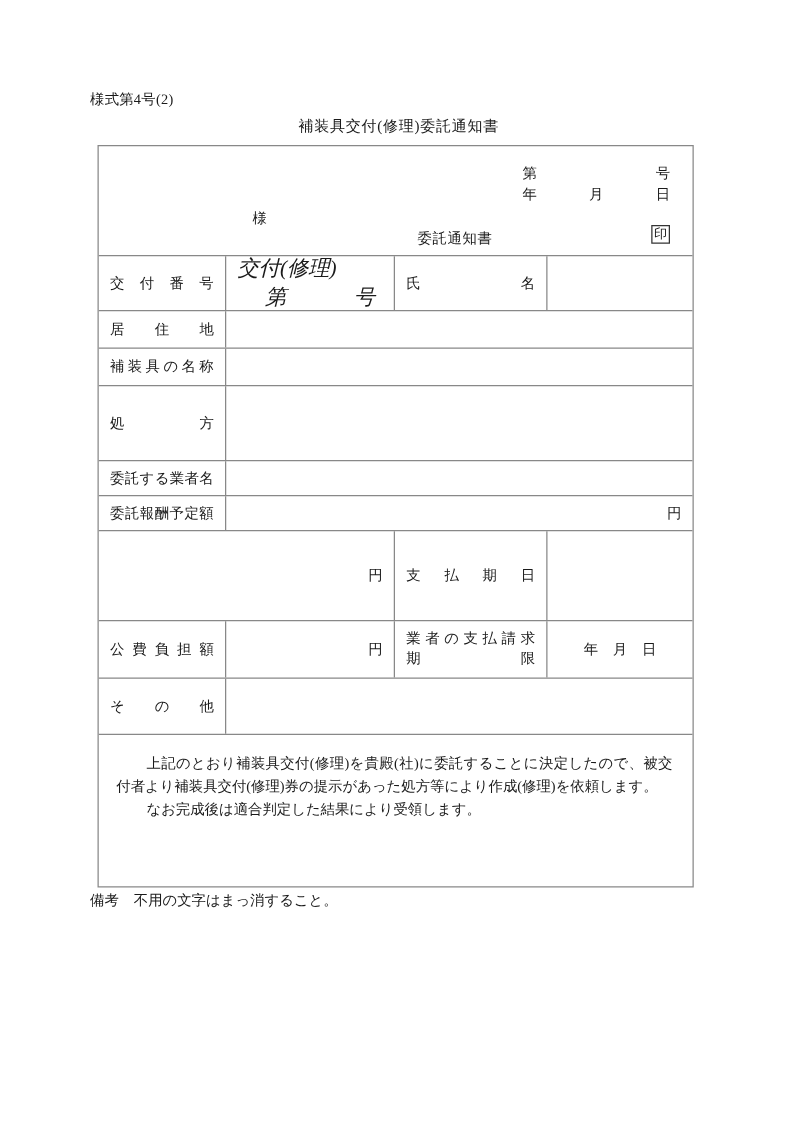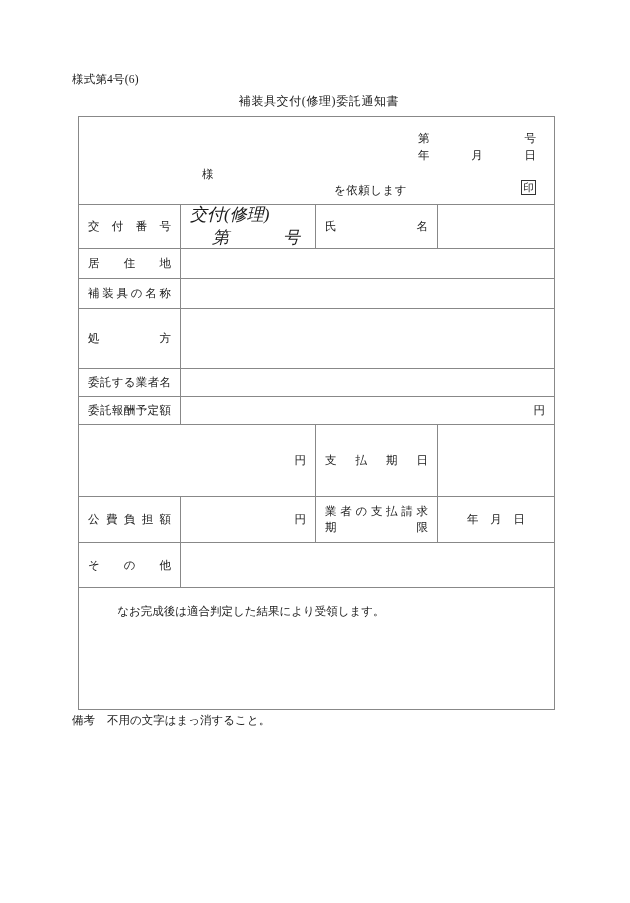--- a/index.html
+++ b/index.html
@@ -235,40 +235,40 @@
     font-size: 11.5px;
     white-space: nowrap;
   }
   .remarks .gap { display: inline-block; width: 12px; }
 </style>
 </head>
 <body>
 
 <div class="page">
 
-  <div class="form-no">様式第4号(6)</div>
+  <div class="form-no">様式第4号(2)</div>
 
   <div class="doc-title">
     <span class="doc-title-inner">補装具交付(修理)委託通知書</span>
   </div>
 
   <div class="table-wrap">
 
     <div class="row hdr">
       <div class="hdr-no">
         <span>第</span>
         <span>号</span>
       </div>
       <div class="hdr-date">
         <span>年</span>
         <span>月</span>
         <span>日</span>
       </div>
       <div class="hdr-sama">様</div>
-      <div class="hdr-mayor">を依頼します</div>
+      <div class="hdr-mayor">委託通知書</div>
       <div class="seal-box">印</div>
     </div>
 
     <div class="row r-kofu">
       <div class="cell lbl vdiv">
         <span class="spread">
           <span>交</span>
           <span>付</span>
           <span>番</span>
           <span>号</span>
@@ -418,20 +418,21 @@
           <span>そ</span>
           <span>の</span>
           <span>他</span>
         </span>
       </div>
       <div class="cell v-full"></div>
     </div>
 
     <div class="row r-note">
       <div class="notice">
+        <p>上記のとおり補装具交付(修理)を貴殿(社)に委託することに決定したので、被交付者より補装具交付(修理)券の提示があった処方等により作成(修理)を依頼します。</p>
         <p>なお完成後は適合判定した結果により受領します。</p>
       </div>
     </div>
 
   </div>
 
   <div class="remarks">
     <span>備考</span><span class="gap"></span><span>不用の文字はまっ消すること。</span>
   </div>
 

